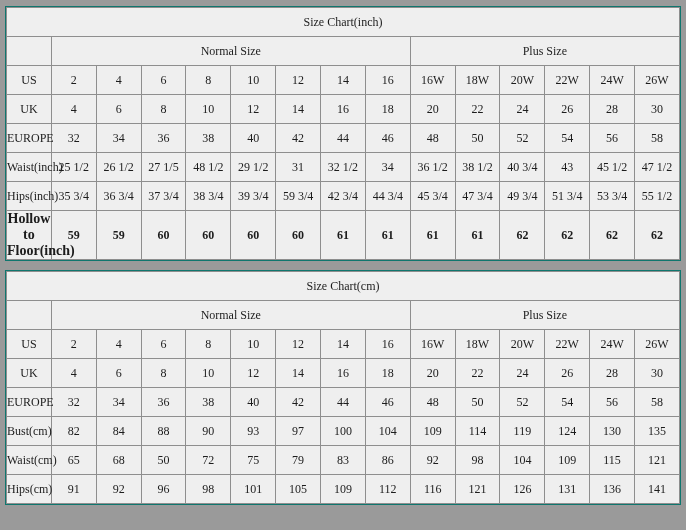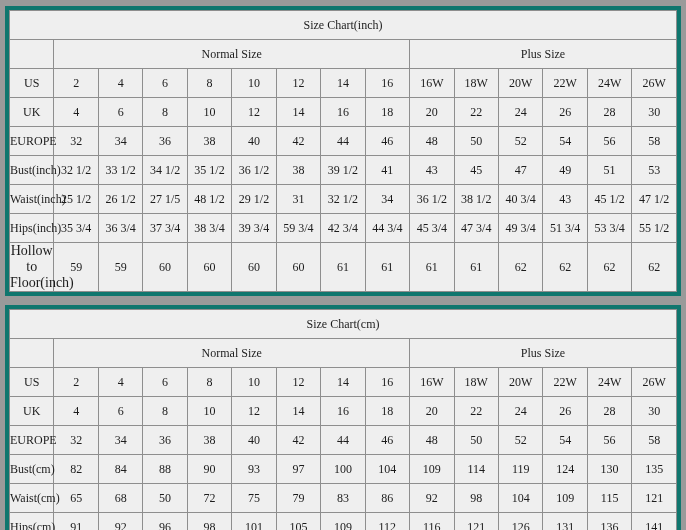--- a/index.html
+++ b/index.html
@@ -18,21 +18,21 @@
     height: 530px;
     box-sizing: border-box;
     padding: 6px 5px 5px 5px;
     background: #9a9a9a;
     display: flex;
     flex-direction: column;
     gap: 9px;
   }
   .chart-block {
     background: #8b5cf6;
-    border: 4px solid #0f766e;
+    border: 1px solid #0f766e;
     box-sizing: border-box;
   }
   table.size-table {
     border-collapse: collapse;
     width: 100%;
     table-layout: fixed;
   }
   table.size-table td {
     border: 1px solid #8e8e8e;
     text-align: center;
@@ -67,21 +67,21 @@
     border-left: none;
     margin-top: 8px;
   }
   td.data {
     background: #efefef;
   }
   td.alt {
     background: #e2e2e2;
   }
   .label-col { width: 140px; }
-  .tall td { height: 36px; }
+  .tall td { height: 36px; font-weight: bold; }
   .tall td.rowlabel { font-size: 14px; }
 </style>
 </head>
 <body>
 
 <div class="page">
   <div class="chart-block">
     <table class="size-table">
       <tbody>
         <tr>
@@ -135,37 +135,20 @@
           <td class="data">40</td>
           <td class="data">42</td>
           <td class="data">44</td>
           <td class="data">46</td>
           <td class="data alt">48</td>
           <td class="data alt">50</td>
           <td class="data alt">52</td>
           <td class="data alt">54</td>
           <td class="data alt">56</td>
           <td class="data alt">58</td>
-        </tr>
-        <tr>
-          <td class="rowlabel label-col">Bust(inch)</td>
-          <td class="data">32 1/2</td>
-          <td class="data">33 1/2</td>
-          <td class="data">34 1/2</td>
-          <td class="data">35 1/2</td>
-          <td class="data">36 1/2</td>
-          <td class="data">38</td>
-          <td class="data">39 1/2</td>
-          <td class="data">41</td>
-          <td class="data alt">43</td>
-          <td class="data alt">45</td>
-          <td class="data alt">47</td>
-          <td class="data alt">49</td>
-          <td class="data alt">51</td>
-          <td class="data alt">53</td>
         </tr>
         <tr>
           <td class="rowlabel label-col">Waist(inch)</td>
           <td class="data">25 1/2</td>
           <td class="data">26 1/2</td>
           <td class="data">27 1/5</td>
           <td class="data">48 1/2</td>
           <td class="data">29 1/2</td>
           <td class="data">31</td>
           <td class="data">32 1/2</td>

